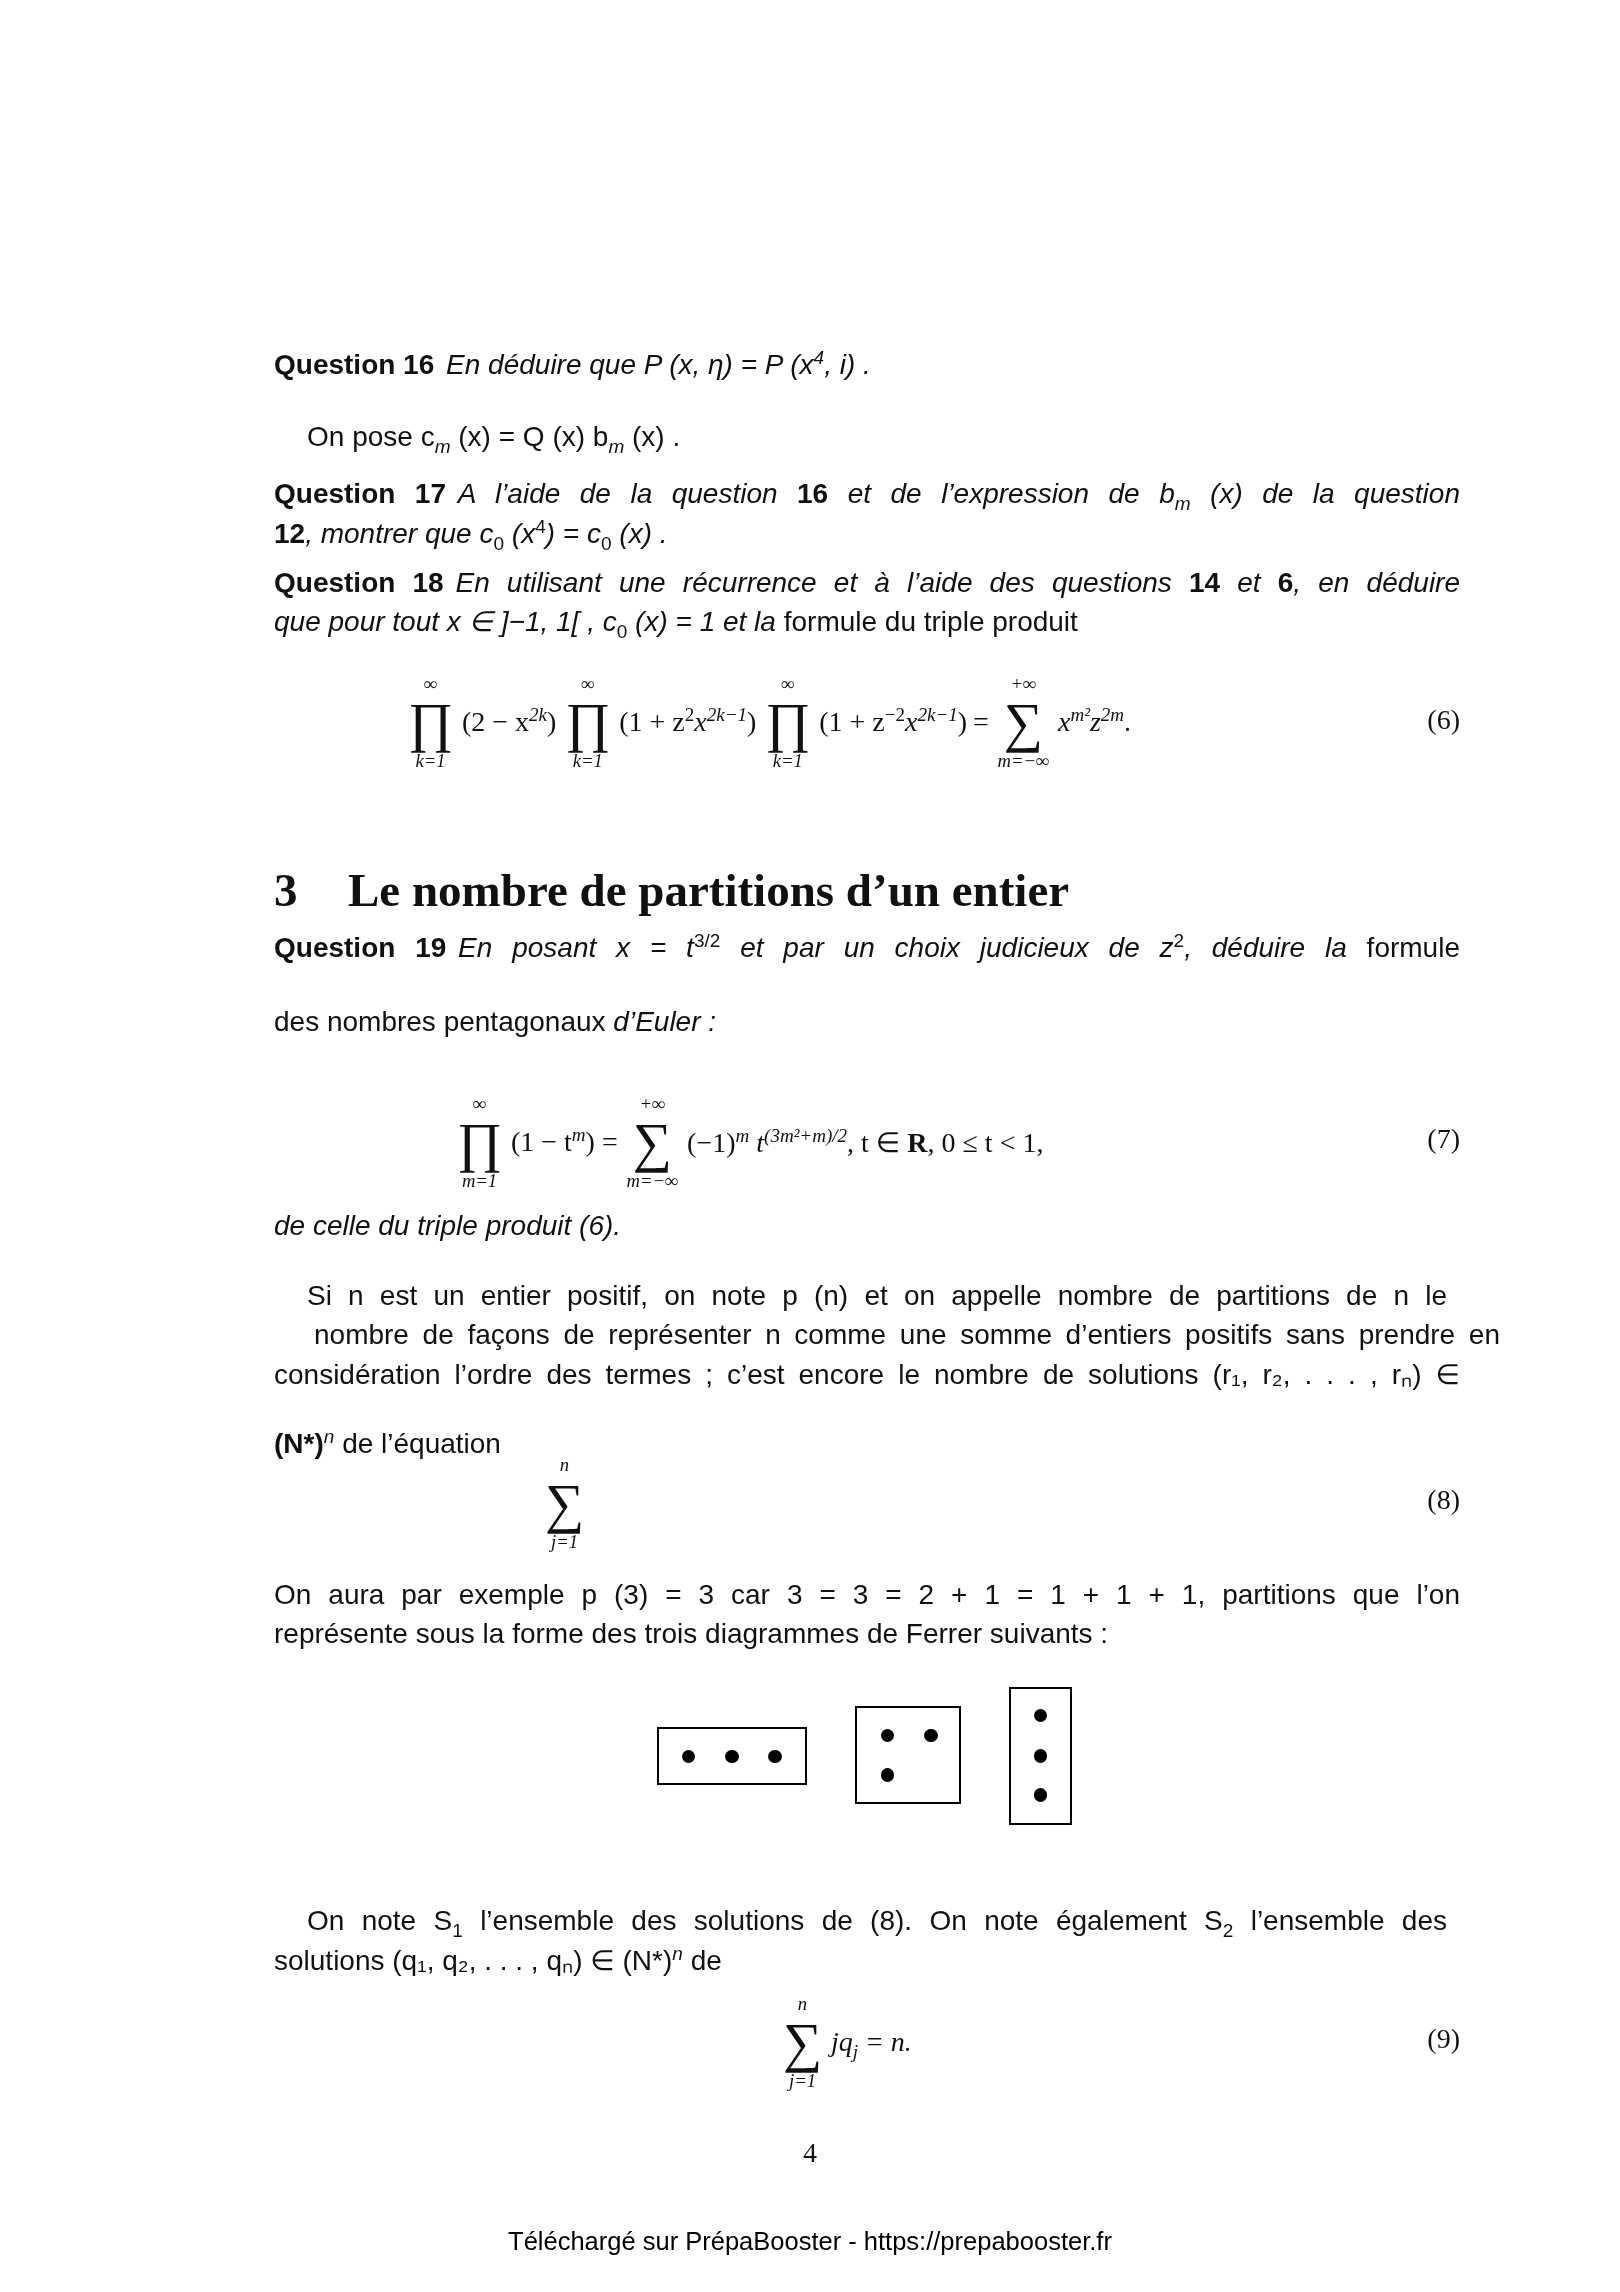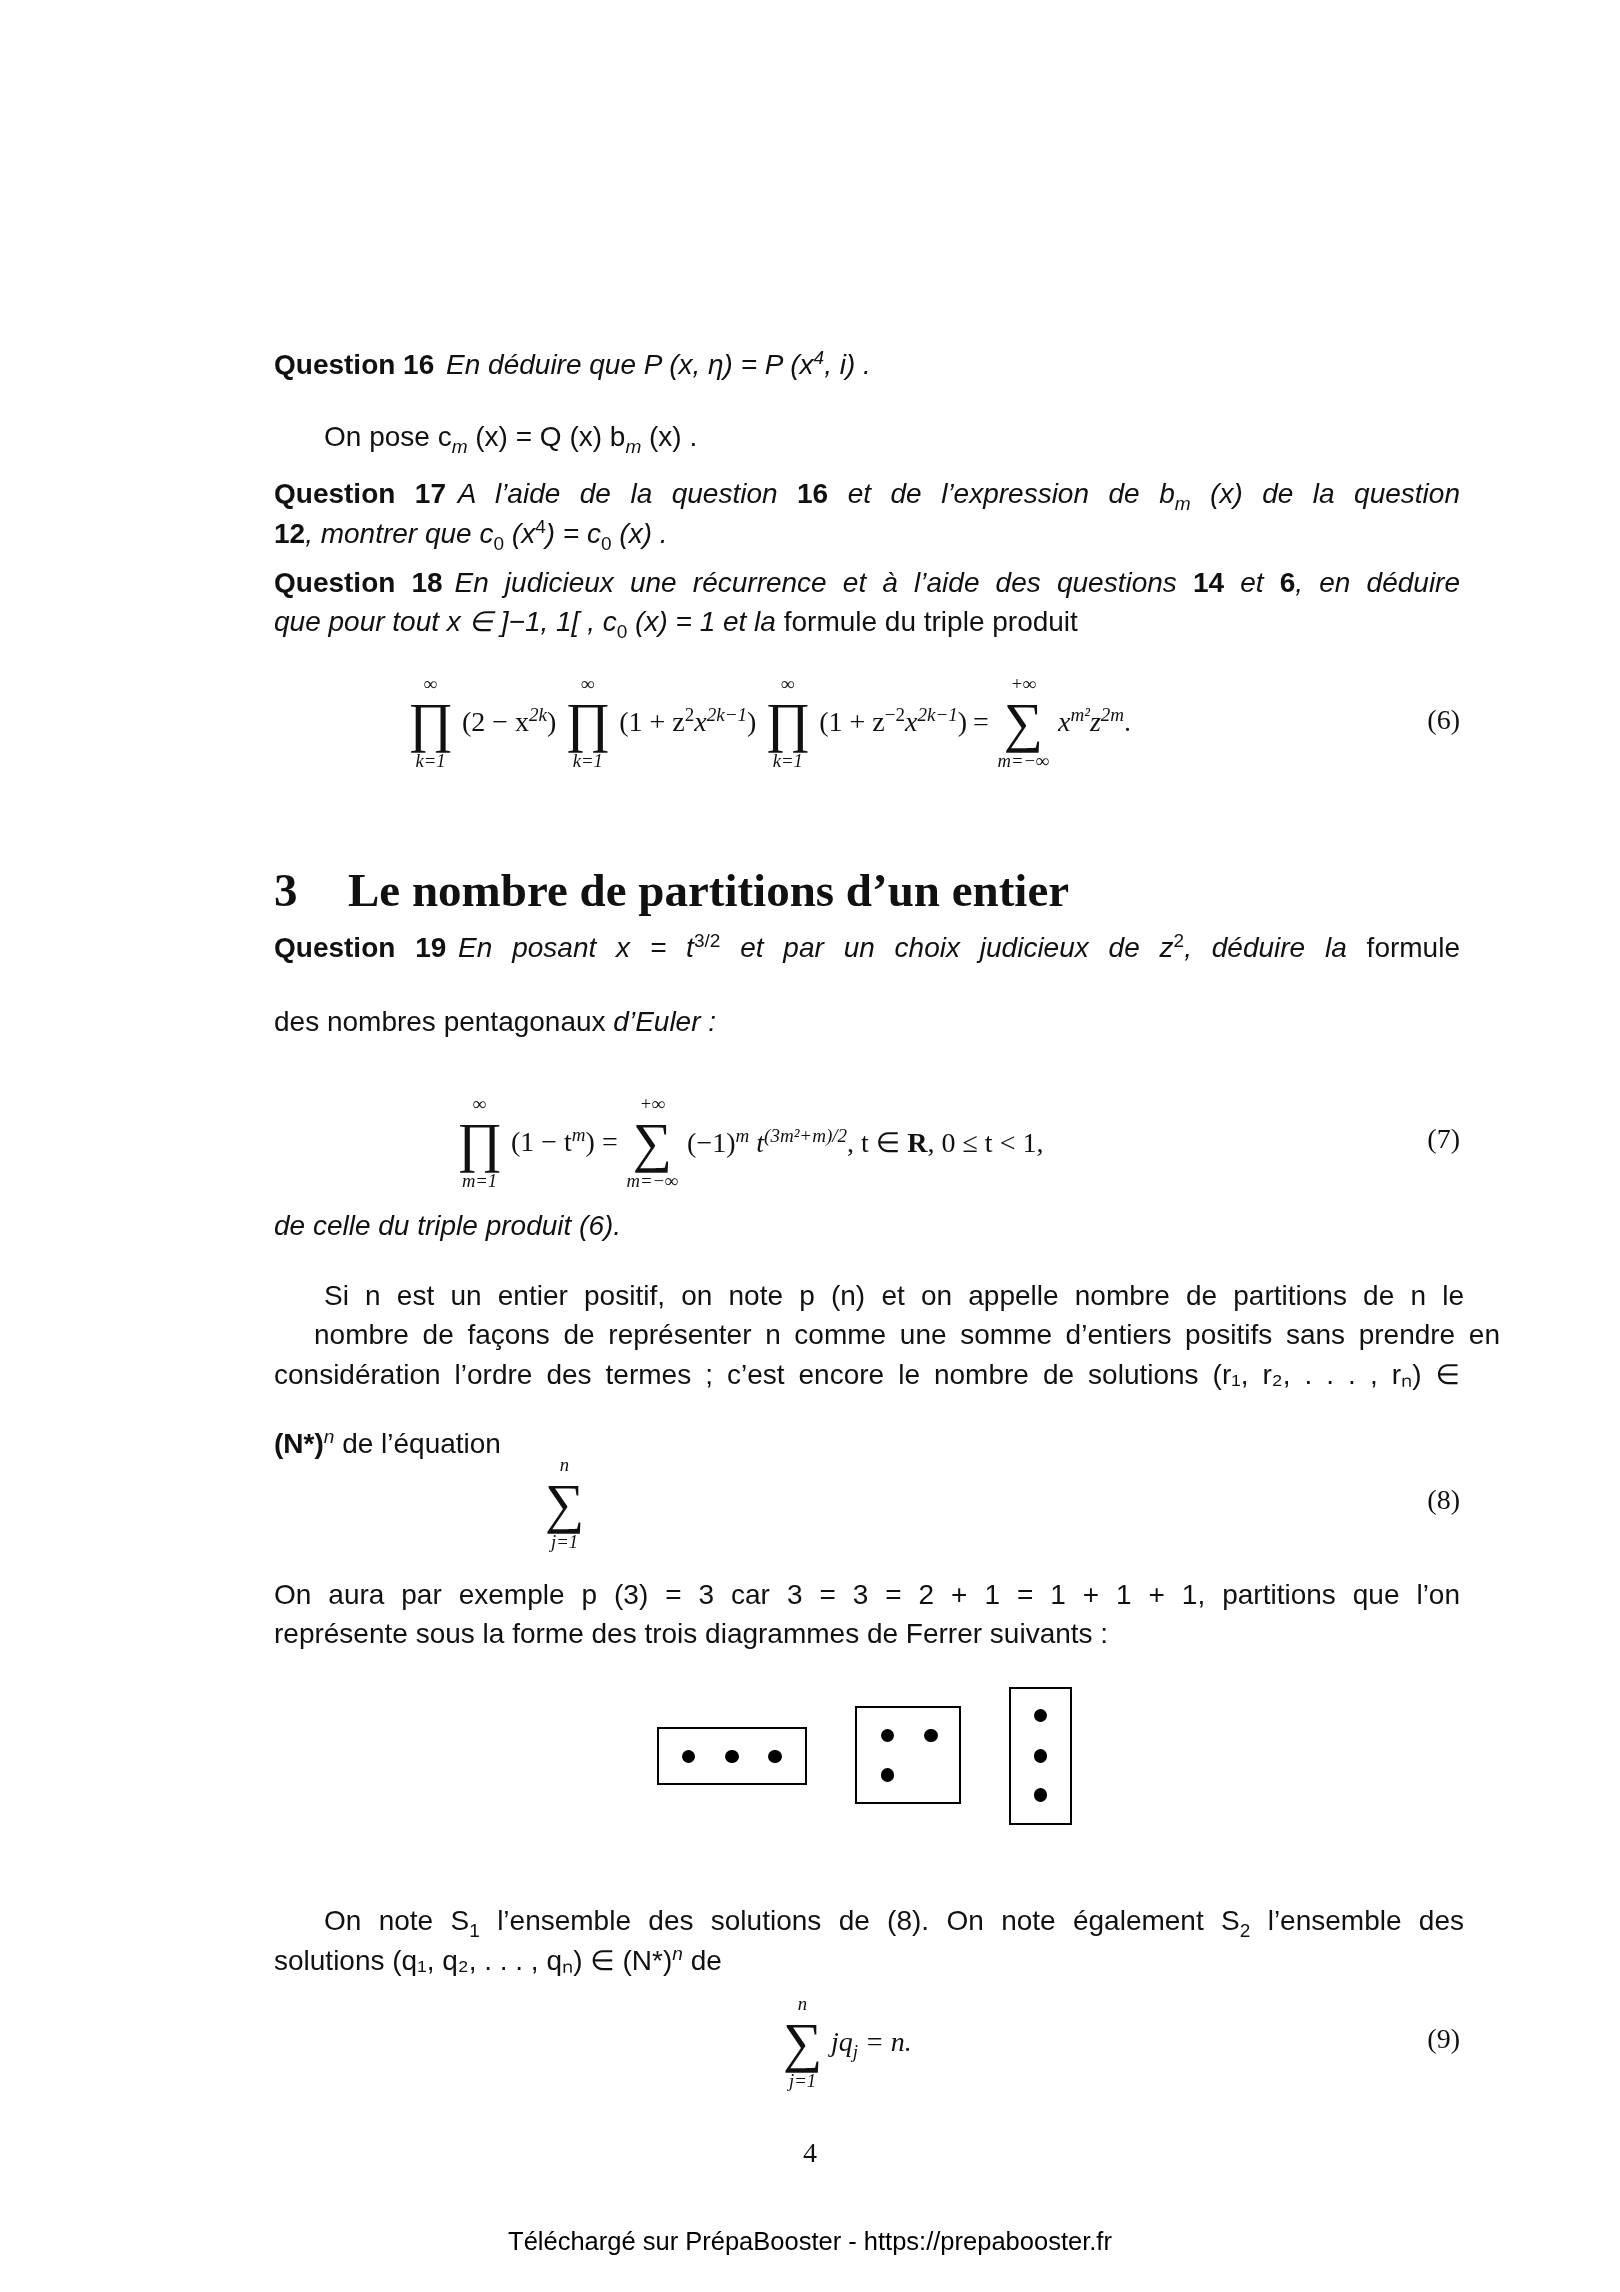--- a/index.html
+++ b/index.html
@@ -1,21 +1,21 @@
 <!DOCTYPE html>
 <html><head>
 <meta charset="utf-8">
 <style>
   html, body { margin: 0; padding: 0; background: #ffffff; }
   body { width: 1620px; height: 2293px; position: relative; overflow: hidden;
          font-family: "DejaVu Serif", "Liberation Serif", serif; color: #111; }
   .ln { position: absolute; left: 274px; width: 1186px; font-size: 28px; line-height: 39px; white-space: nowrap;
         font-family: Liberation Sans, sans-serif; }
   .just { text-align: justify; text-align-last: justify; }
-  .indent { left: 324px; width: 1140px; }
+  .indent { left: 307px; width: 1140px; }
   .it { font-style: italic; }
   .b { font-weight: bold; text-align: right; }
   sup, sub { font-size: 0.68em; line-height: 0; }
   .q { font-weight: bold; margin-right: 11.8px; }
   .heading { position: absolute; left: 274px; top: 863px; font-size: 47px; font-weight: bold;
              font-family: "Liberation Serif", serif; }
   .heading .num { display: inline-block; width: 74px; }
   .eq { position: absolute; height: 108px; display: flex; align-items: center;
         font-family: "Liberation Serif", serif; font-size: 28px; white-space: nowrap; }
   .eqnum { position: absolute; right: 160px; font-family: "Liberation Serif", serif; font-size: 28px; }
@@ -43,21 +43,21 @@
 </div>
 
 <div class="ln just" style="top:474px;">
   <span class="q">Question 17</span><span class="it">A l’aide de la question </span><span class="b">16</span><span class="it"> et de l’expression de b</span><sub class="it">m</sub><span class="it"> (x) de la question</span>
 </div>
 <div class="ln" style="top:514px;">
   <span class="b">12</span><span class="it">, montrer que c</span><sub>0</sub><span class="it"> (x</span><sup>4</sup><span class="it">) = c</span><sub>0</sub><span class="it"> (x) .</span>
 </div>
 
 <div class="ln just" style="top:563px;">
-  <span class="q">Question 18</span><span class="it">En judicieux une récurrence et à l’aide des questions </span><span class="b">14</span><span class="it"> et </span><span class="b">6</span><span class="it">, en déduire</span>
+  <span class="q">Question 18</span><span class="it">En utilisant une récurrence et à l’aide des questions </span><span class="b">14</span><span class="it"> et </span><span class="b">6</span><span class="it">, en déduire</span>
 </div>
 <div class="ln" style="top:602px;">
   <span class="it">que pour tout x ∈ ]−1, 1[ , c</span><sub>0</sub><span class="it"> (x) = 1 et la</span><span> formule du triple produit</span>
 </div>
 
 <div class="eq" style="top:668px; left:402px;">
   <span class="bigop">
     <span class="lim">∞</span>
     <span class="sym">∏</span>
     <span class="lim">k=1</span>

